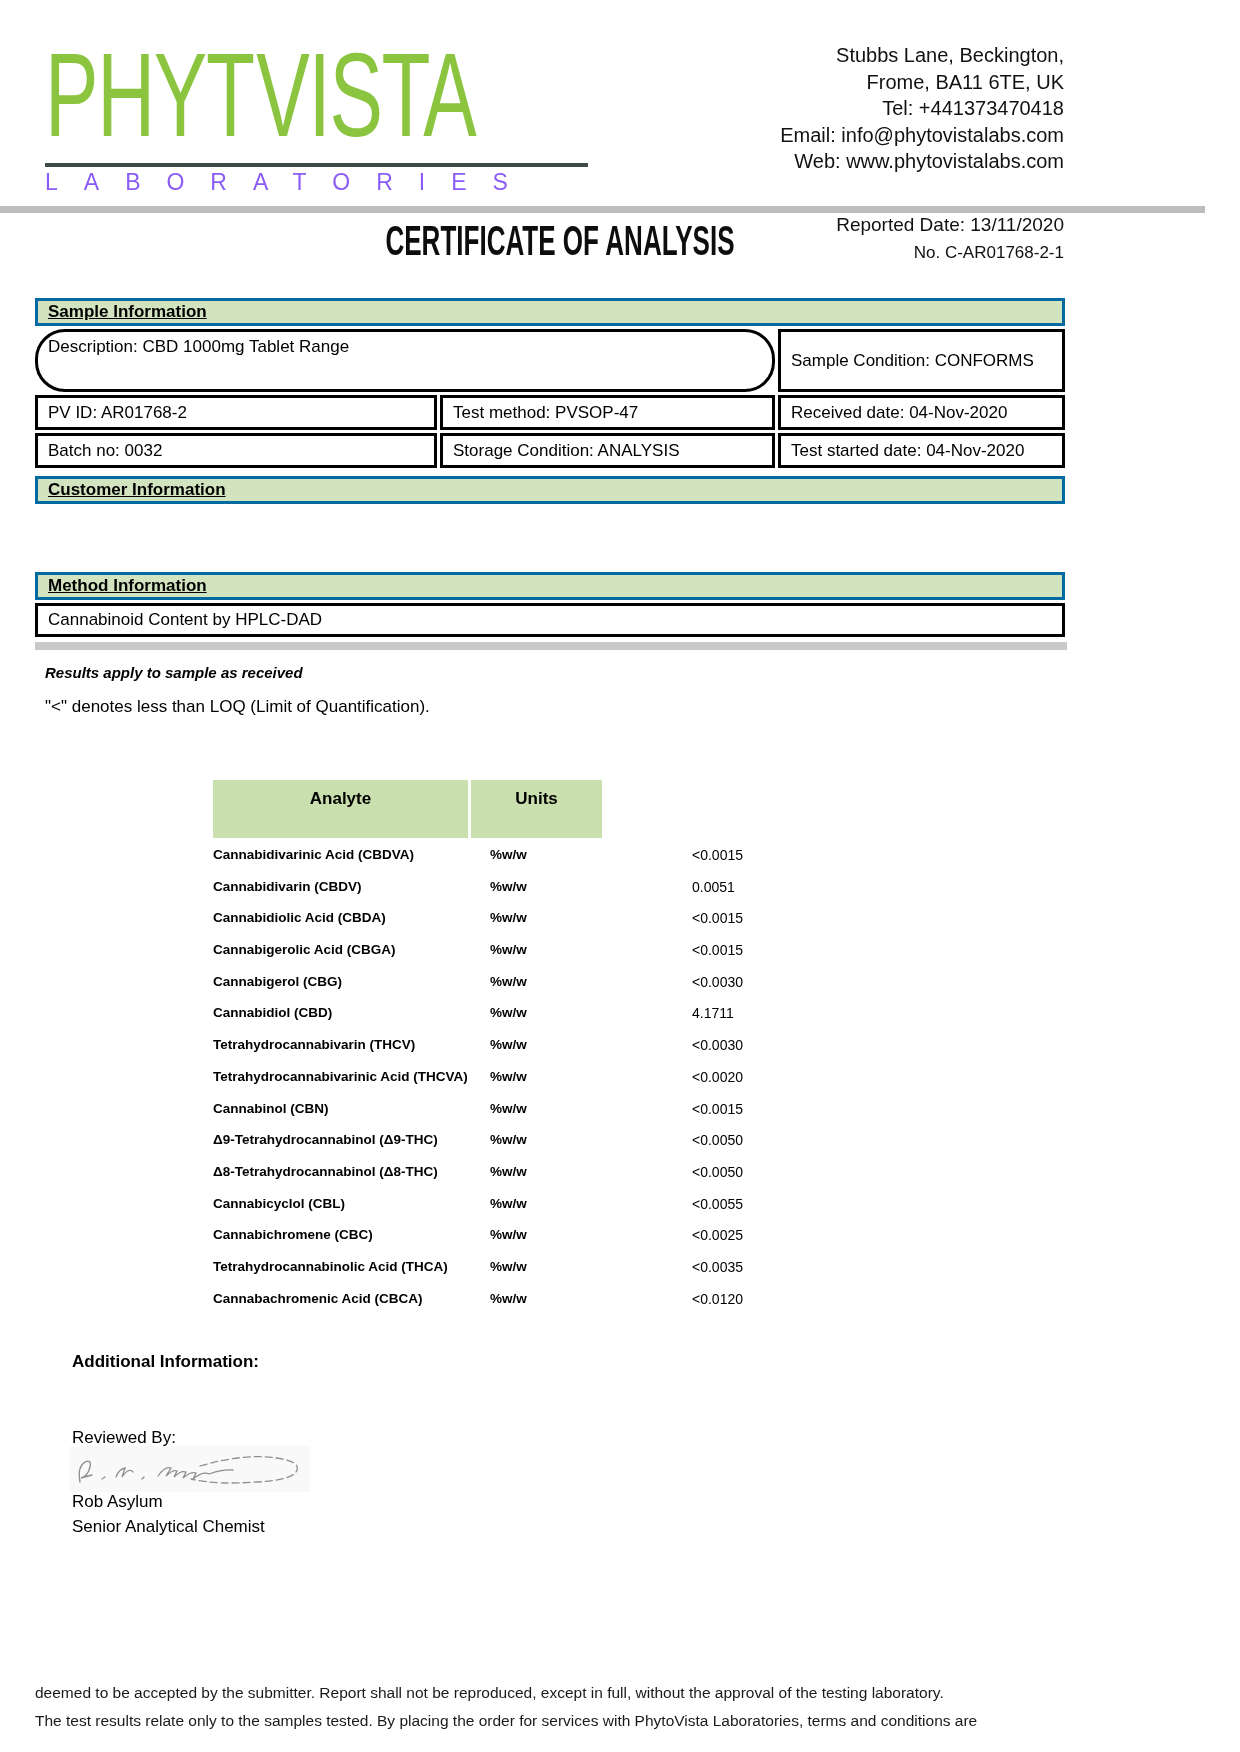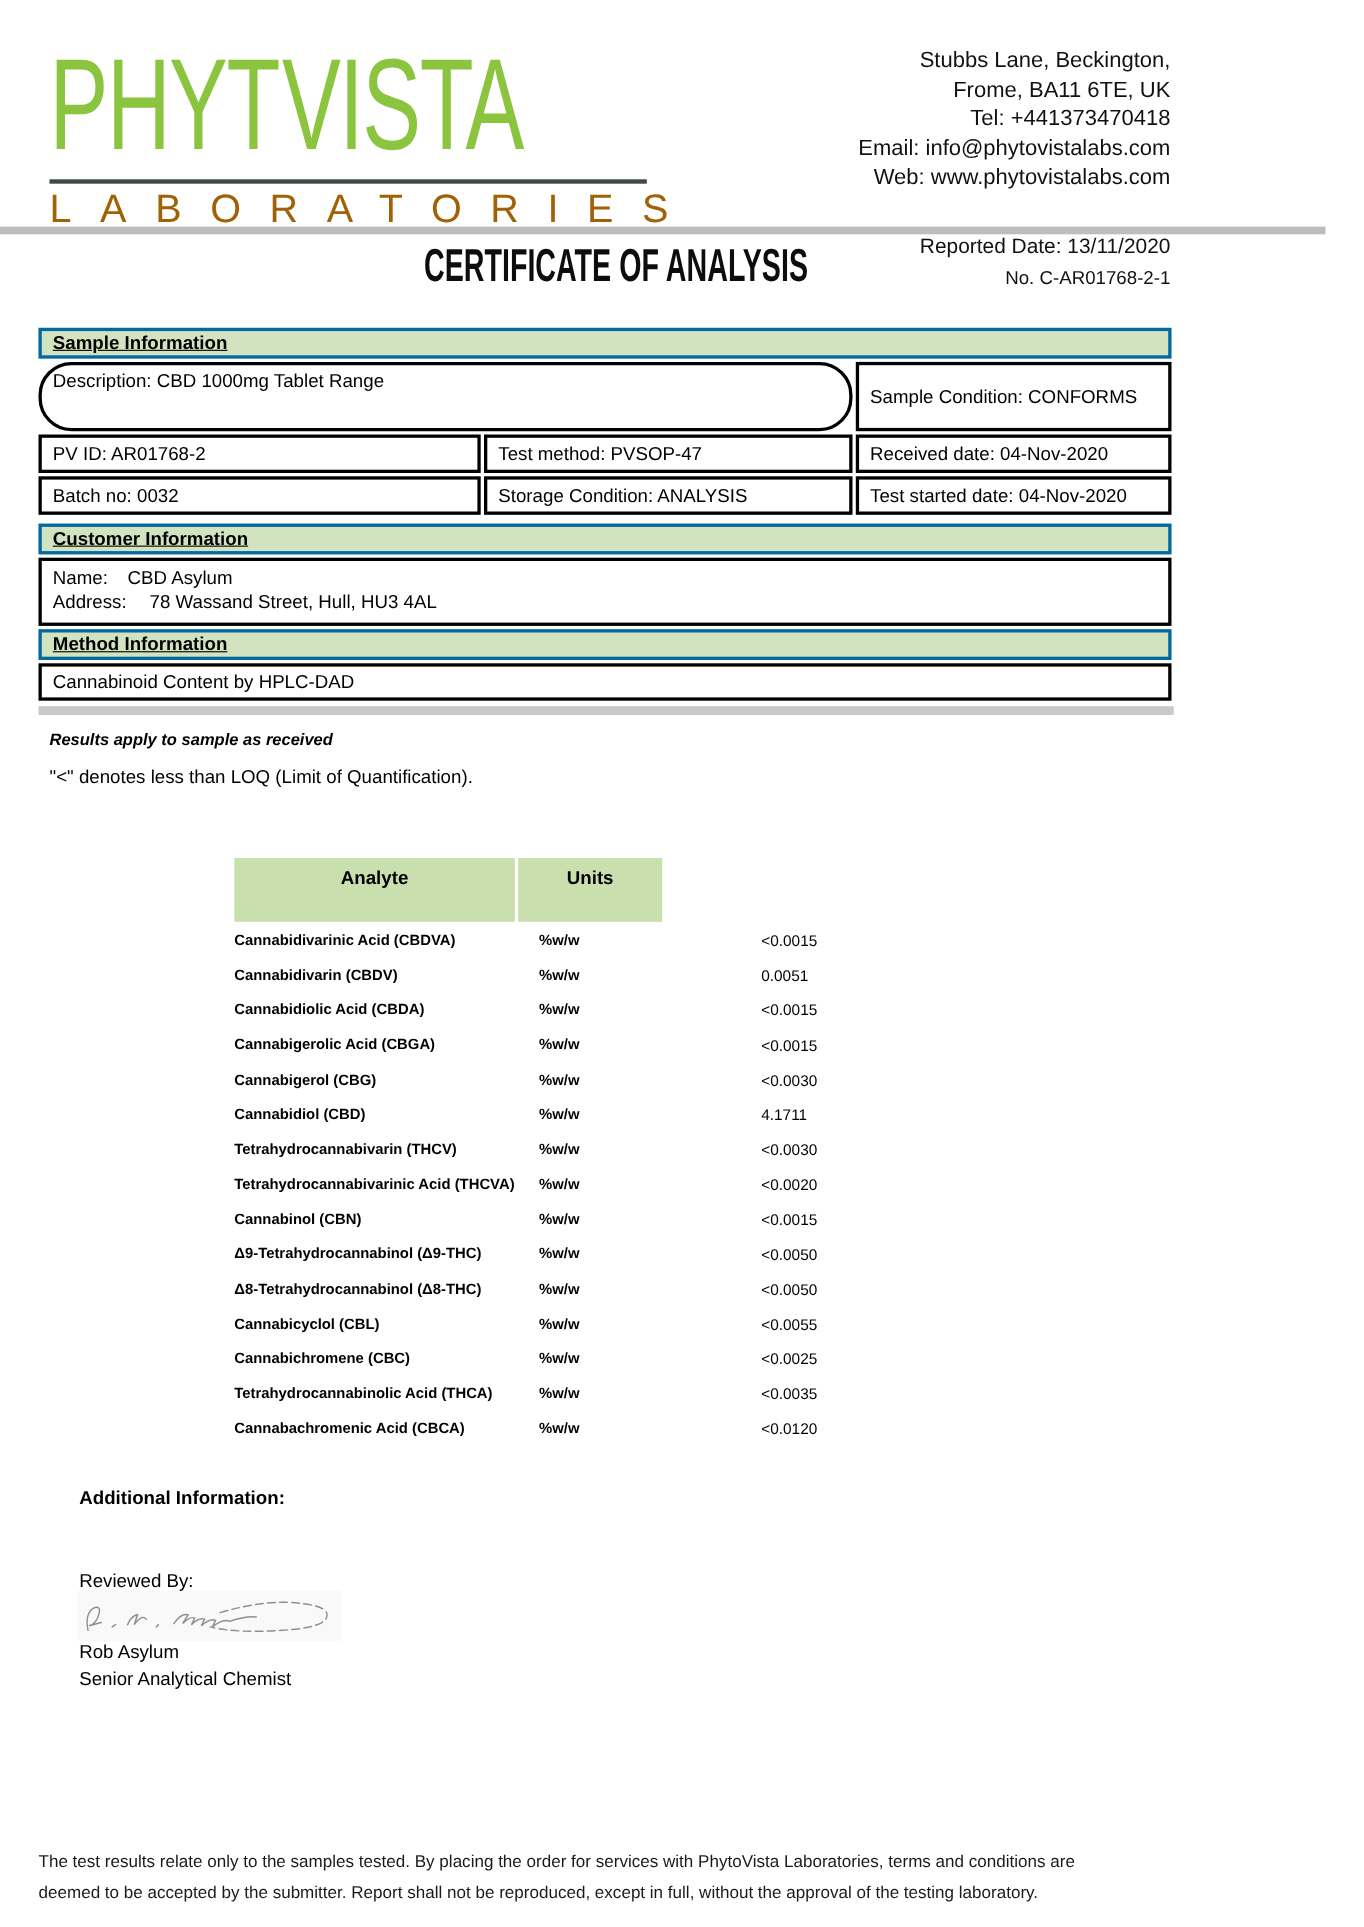--- a/index.html
+++ b/index.html
@@ -5,21 +5,21 @@
   * { margin:0; padding:0; box-sizing:border-box; }
   body { background:#e8e8e8; font-family:"Liberation Sans", sans-serif; }
   .page { position:relative; width:1240px; height:1752px; background:#ffffff; margin:0 auto; overflow:hidden; color:#000; }
 
   
   .logo-block { position:absolute; left:45px; top:36px; width:545px; }
   .logo-line { display:flex; align-items:center; white-space:nowrap; transform:scaleX(0.68); transform-origin:left center;
                font-size:118px; line-height:1; color:#8bc53f; letter-spacing:-2px; }
   .logo-leaf { margin:0 2px; display:block; }
   .logo-rule { width:543px; height:4px; background:#3e4a45; margin-top:9px; }
-  .logo-sub { margin-top:2px; font-size:36px; color:#a16207; letter-spacing:26px; white-space:nowrap; }
+  .logo-sub { margin-top:2px; font-size:23px; color:#8b5cf6; letter-spacing:26px; white-space:nowrap; }
 
   
   .contact { position:absolute; top:42px; right:176px; text-align:right; font-size:20px; line-height:26.5px; color:#111; }
   .gray-bar-top { position:absolute; left:0; top:206px; width:1205px; height:7px; background:#bdbdbd; }
   .doc-title { position:absolute; top:217px; left:220px; width:680px; text-align:center; font-weight:bold; font-size:42px;
                transform:scaleX(0.62); transform-origin:center; color:#0d0d0d; }
   .reported-date { position:absolute; top:214px; right:176px; font-size:19px; color:#111; }
   .doc-no { position:absolute; top:243px; right:176px; font-size:17px; color:#111; }
 
   
@@ -104,30 +104,20 @@
   <div class="cell" style="left:440px; top:395px; width:335px; height:35px;">Test method: PVSOP-47</div>
   <div class="cell" style="left:778px; top:395px; width:287px; height:35px;">Received date: 04-Nov-2020</div>
 
   <div class="cell" style="left:35px; top:433px; width:402px; height:35px;">Batch no: 0032</div>
   <div class="cell" style="left:440px; top:433px; width:335px; height:35px;">Storage Condition: ANALYSIS</div>
   <div class="cell" style="left:778px; top:433px; width:287px; height:35px;">Test started date: 04-Nov-2020</div>
 
   <div class="sec-bar" style="top:476px;">
     <span>Customer Information</span>
   </div>
-  <div class="cell twoline" style="left:35px; top:507px; width:1030px; height:62px;">
-    <span class="kv">
-      <span class="k1">Name:</span>
-      <span>CBD Asylum</span>
-    </span>
-    <span class="kv">
-      <span class="k2">Address:</span>
-      <span>78 Wassand Street, Hull, HU3 4AL</span>
-    </span>
-  </div>
 
   <div class="sec-bar" style="top:572px;">
     <span>Method Information</span>
   </div>
   <div class="cell" style="left:35px; top:603px; width:1030px; height:34px;">Cannabinoid Content by HPLC-DAD</div>
 
   <div class="gray-bar-mid"></div>
 
   <div class="note1">Results apply to sample as received</div>
   <div class="note2">"&lt;" denotes less than LOQ (Limit of Quantification).</div>
@@ -229,17 +219,17 @@
         <path d="M72,33 l2,-2"></path>
         <path d="M88,30 q7,-10 13,-8 l-5,8 q7,-7 11,-5 l-3,6 q7,-7 12,-5 l-3,6 q8,-7 13,-5 l-3,6 q10,-8 16,-5 q14,-5 24,-4"></path>
         <path d="M130,20 q45,-13 76,-8 q24,3 21,12 q-3,10 -40,12 q-42,3 -66,-3" stroke-dasharray="7 4"></path>
       </g>
     </svg>
   </div>
   <div class="sig-name">Rob Asylum</div>
   <div class="sig-role">Senior Analytical Chemist</div>
 
   <div class="footer">
+    <div>deemed to be accepted by the submitter. Report shall not be reproduced, except in full, without the approval of the testing laboratory.</div>
     <div>The test results relate only to the samples tested.  By placing the order for services with PhytoVista Laboratories, terms and conditions are</div>
-    <div>deemed to be accepted by the submitter. Report shall not be reproduced, except in full, without the approval of the testing laboratory.</div>
   </div>
 
 </div>
 
 </body></html>

